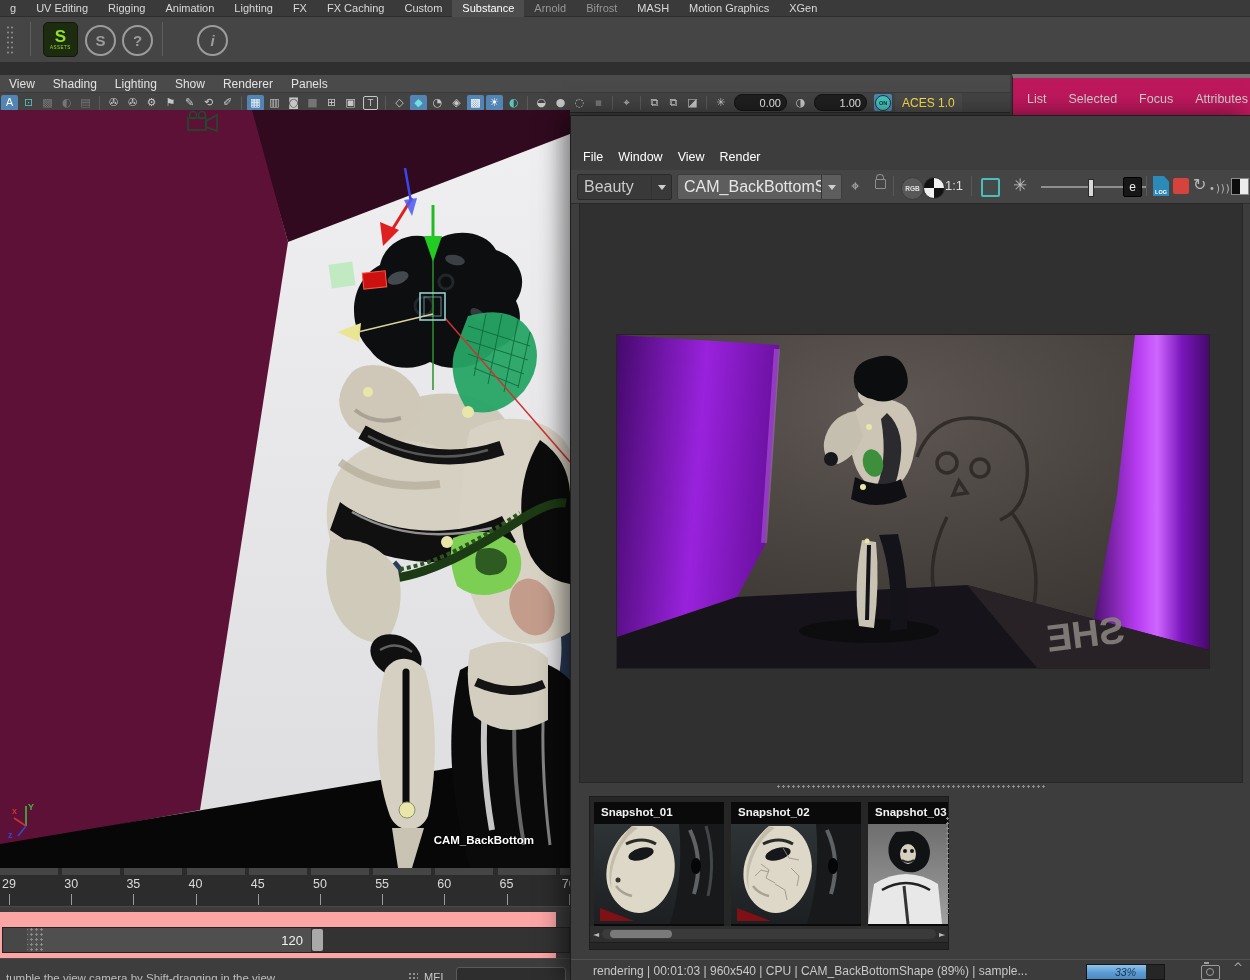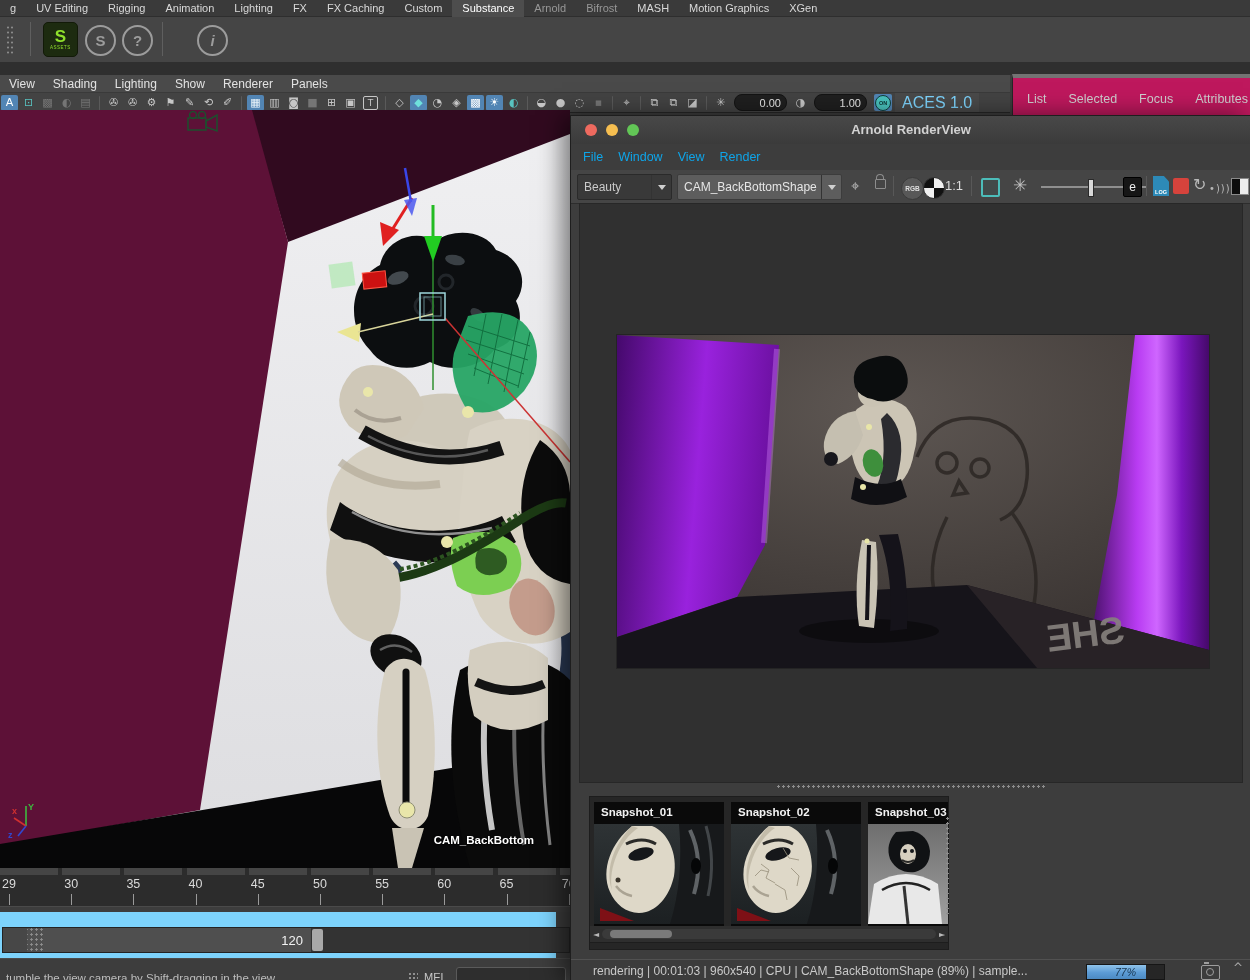--- a/index.html
+++ b/index.html
@@ -37,42 +37,42 @@
   .ticon[data-state="teal"]{color:#58c3c0}
   .ticon[data-state="dim"]{color:#757575}
   .ticon[data-state="framed"]{background:#5285b4;color:#eaf4fb}
   .ticon[data-state="boxed"]{border:1px solid #c6c6c6;width:13px;height:12px;font-size:9px;margin:0 3px}
   .ticon[data-state="divider"]{width:1px;height:14px;background:#5a5a5a;margin:0 4px;padding:0}
   .valbox{width:46px;height:15px;background:#1f1f1f;border:1px solid #141414;border-radius:8px;color:#e8e8e8;
     font-size:11px;display:flex;align-items:center;justify-content:flex-end;padding-right:5px;margin:0 4px;flex:0 0 auto}
   #cm-toggle{width:18px;height:17px;background:#5285b4;border-radius:2px;display:flex;align-items:center;justify-content:center;margin:0 3px;flex:0 0 auto}
   #cm-toggle .on{width:14px;height:14px;border-radius:50%;border:1.5px solid #103c3c;background:#49c2bd;color:#0c3434;
     font-size:5.5px;font-weight:bold;display:flex;align-items:center;justify-content:center}
-  #colorspace{font-size:16px;color:#7dd3fc;background:#4a4a4a;height:19px;display:flex;align-items:center;padding:0 7px;white-space:nowrap;flex:0 0 auto}
+  #colorspace{font-size:12px;color:#fde047;background:#4a4a4a;height:19px;display:flex;align-items:center;padding:0 7px;white-space:nowrap;flex:0 0 auto}
 
   
   #ae-head{left:1012px;top:74px;width:238px;height:41px;background:#be185d;border-left:1px solid #262626;border-top:4px solid #737373}
   #ae-menus{display:flex;align-items:center;height:100%;padding-left:14px;gap:22px}
   .ae-menu{font-size:12.5px;color:#cfcfcf}
 
   
   #viewport{left:0;top:110px;width:570px;height:758px;background:#e6e6e8;overflow:hidden}
   #cam-label{right:36px;bottom:22px;color:#fff;font-weight:bold;font-size:11.5px;text-shadow:0 1px 2px #000}
 
   
   #timeline{left:0;top:868px;width:570px;height:44px;background:#2c2c2c;overflow:hidden}
   #tl-cache{left:0;top:0;width:570px;height:7px;background:repeating-linear-gradient(90deg,#454545 0 58px,#2c2c2c 58px 62.2px)}
   #tl-ticks{left:0;top:7px;width:640px;height:30px;display:flex}
   .tl-cell{width:62.2px;flex:0 0 auto;position:relative}
   .tl-num{position:absolute;left:2px;top:2px;font-size:12.5px;color:#dadada}
   .tl-cell:after{content:"";position:absolute;left:9px;top:19px;width:1px;height:11px;background:#9a9a9a}
   #tl-base{left:0;top:38px;width:570px;height:6px;background:#3d3d3d;border-top:1px solid #4a4a4a}
 
   
-  #range-row{left:0;top:912px;width:556px;height:46px;background:#7dd3fc}
+  #range-row{left:0;top:912px;width:556px;height:46px;background:#fca5a5}
   #range-bar{left:2px;top:15px;width:566px;height:24px;background:#333;border:1px solid #232323;display:flex;align-items:center;overflow:hidden}
   #range-cap{width:24px;height:100%;background:#474747}
   #range-grip{width:16px;height:100%;background:#4f4f4f;background-image:radial-gradient(#8f8f8f 28%,transparent 30%);
     background-size:5px 5px;background-position:2px 4px;background-repeat:repeat}
   #range-fill{width:268px;height:100%;background:#4f4f4f;display:flex;align-items:center;justify-content:flex-end}
   #range-end{color:#f2f2f2;font-size:13px;padding-right:8px}
   #range-handle{width:11px;height:22px;background:#a9a9a9;border-radius:2px;margin:0 1px;flex:0 0 auto}
   #range-rest{flex:1;height:100%;background:#333}
 
   
@@ -82,26 +82,26 @@
   #mel-label{position:absolute;left:424px;top:12px;font-size:11px;color:#c8c8c8}
   #cmd-input{position:absolute;left:456px;top:8px;width:108px;height:20px;background:#2e2e2e;border:1px solid #5a5a5a;border-radius:3px}
 
   
   #arnold{left:570px;top:115px;width:680px;height:865px;background:#3d3d3d;border:1px solid #1e1e1e;border-right:none;
     box-shadow:-8px 0 22px rgba(0,0,0,.5);overflow:hidden}
   #aw-title{left:0;top:0;width:100%;height:28px;background:linear-gradient(#484848,#3b3b3b);border-bottom:1px solid #2d2d2d}
   .light{width:12px;height:12px;border-radius:50%;top:8px}
   #aw-title-text{width:100%;text-align:center;line-height:28px;font-size:13px;font-weight:bold;color:#d2d2d2}
   #aw-menus{left:0;top:28px;width:100%;height:26px;background:#3d3d3d;border-bottom:1px solid #333;display:flex;align-items:center;padding-left:12px;gap:0}
-  .aw-menu{font-size:12.5px;color:#0ea5e9;padding:0 11px 0 0;margin-right:4px}
+  .aw-menu{font-size:12.5px;color:#ffffff;padding:0 11px 0 0;margin-right:4px}
   #aw-toolbar{left:0;top:54px;width:100%;height:33px;background:#454545;border-bottom:1px solid #2d2d2d}
   .dd{height:24px;top:4px;border-radius:2px;display:flex;align-items:center}
   #aov-dd{left:6px;width:93px;background:#393939;border:1px solid #2a2a2a}
   #cam-dd{left:106px;width:163px;background:#5d5d5d;border:1px solid #3c3c3c}
-  .dd .lbl{flex:1;font-size:12px;color:#e6e6e6;padding-left:6px;white-space:nowrap;overflow:hidden}
+  .dd .lbl{flex:1;font-size:16px;color:#e6e6e6;padding-left:6px;white-space:nowrap;overflow:hidden}
   #aov-dd .lbl{color:#cacaca}
   .dd .arrow-box{width:19px;height:100%;border-left:1px solid #333;display:flex;align-items:center;justify-content:center}
   .tri-down{width:0;height:0;border-left:4px solid transparent;border-right:4px solid transparent;border-top:5px solid #cfcfcf}
   .awicon{position:absolute;top:6px;font-family:"DejaVu Sans",sans-serif;color:#b9b9b9;font-size:15px;line-height:20px}
   #icon-lock{top:9px;width:9px;height:8px;border:1.5px solid #8d8d8d;border-radius:1px}
   #icon-lock:before{content:"";position:absolute;left:0px;top:-6px;width:6px;height:5px;border:1.5px solid #8d8d8d;border-bottom:none;border-radius:4px 4px 0 0}
   .awsep{position:absolute;top:6px;width:1px;height:20px;background:#585858}
   #icon-rgb{top:7px;width:21px;height:21px;border-radius:50%;background:#585858;border:1px solid #3a3a3a;color:#e0e0e0;
     font-size:6.5px;font-weight:bold;display:flex;align-items:center;justify-content:center}
   #icon-checker{top:7px;width:20px;height:20px;border-radius:50%;background:conic-gradient(#f0f0f0 0 25%,#111 25% 50%,#f0f0f0 50% 75%,#111 75%);border:1px solid #333}
@@ -422,26 +422,20 @@
 </div>
 
 <div id="bottom-bar" class="abs">
   <span id="help-line">tumble the view camera by Shift-dragging in the view</span>
   <span id="cmd-grip"></span>
   <span id="mel-label">MEL</span>
   <span id="cmd-input"></span>
 </div>
 
 <div id="arnold" class="abs">
-  <div id="aw-title" class="abs">
-    <span class="abs light" style="left:14px;background:#ee6a5f"></span>
-    <span class="abs light" style="left:35px;background:#f6be50"></span>
-    <span class="abs light" style="left:56px;background:#62c656"></span>
-    <div id="aw-title-text">Arnold RenderView</div>
-  </div>
   <div id="aw-menus" class="abs">
     <span class="aw-menu">File</span>
       <span class="aw-menu">Window</span>
       <span class="aw-menu">View</span>
       <span class="aw-menu">Render</span>
   </div>
 
   <div id="aw-toolbar" class="abs">
     <div id="aov-dd" class="abs dd">
       <span class="lbl">Beauty</span>
@@ -617,18 +611,18 @@
     <span class="sarrow">►</span>
   </div>
 
   <div id="v-splitter" class="abs"></div>
 
 
   <div id="aw-status" class="abs">
     <span id="aw-status-text">rendering | 00:01:03 | 960x540 | CPU | CAM_BackBottomShape (89%) | sample...</span>
     <span id="aw-progress">
       <span id="aw-progress-fill"></span>
-      <span id="aw-progress-lbl">77%</span>
+      <span id="aw-progress-lbl">33%</span>
     </span>
     <span id="cam-icon"></span>
     <span id="aw-chevron">^</span>
   </div>
 </div>
 
 </body></html>

